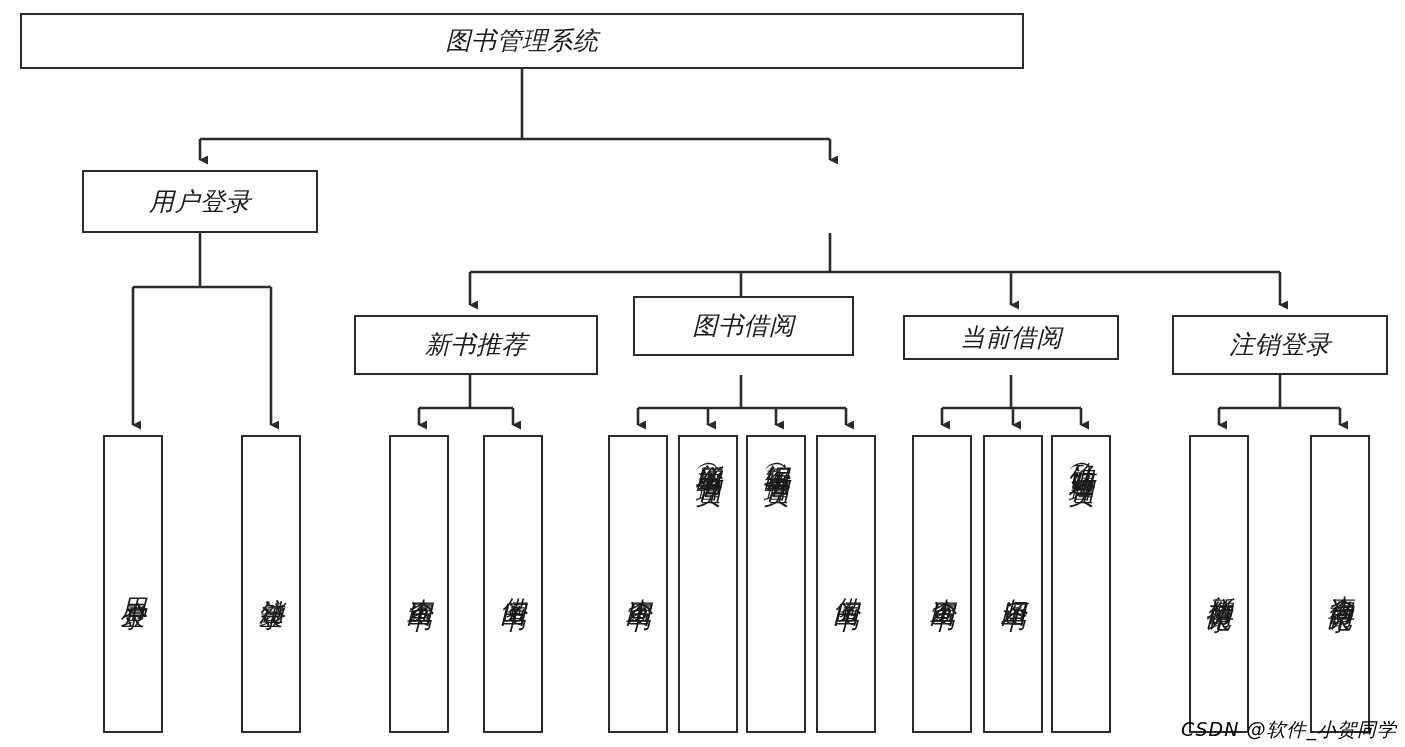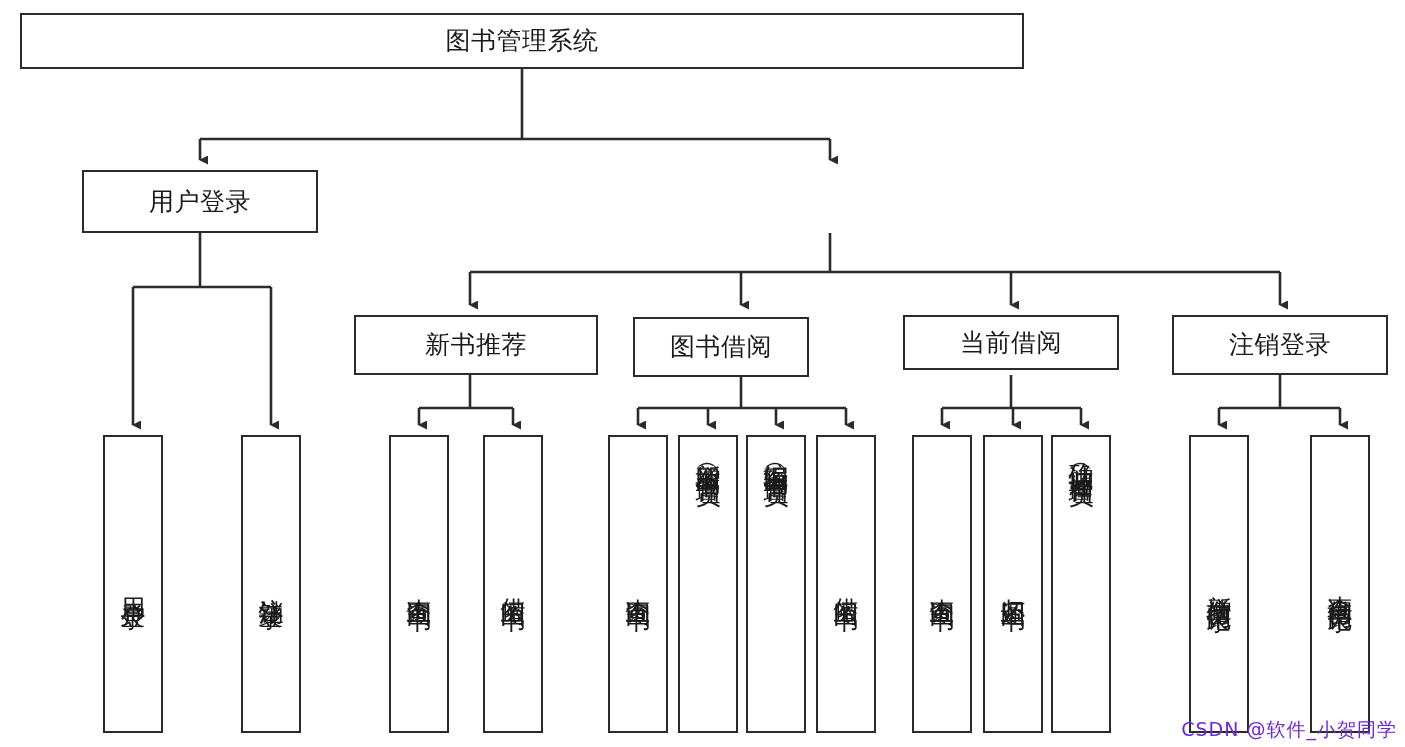--- a/index.html
+++ b/index.html
@@ -13,20 +13,21 @@
 
   .node{
     position:absolute;
     box-sizing:border-box;
     background:#ffffff;
     border:2.5px solid #2b2b2b;
     display:flex;
     align-items:center;
     justify-content:center;
     color:#1a1a1a;
+    font-style:italic;
   }
   .node-label{
     display:block;
     text-align:center;
     letter-spacing:0.5px;
     line-height:1.18;
     white-space:nowrap;
   }
   .node.horiz .node-label{font-size:25px;}
   .node.vert{
@@ -42,24 +43,25 @@
     line-height:1;
     white-space:nowrap;
   }
   .node.vert.toptext{align-items:flex-start;}
 
   #watermark{
     position:absolute;
     right:8px;
     bottom:4px;
     font-size:19px;
-    color:#6d28d9;
+    color:#000000;
     letter-spacing:1px;
     user-select:none;
     white-space:nowrap;
+    font-style:italic;
   }
 </style>
 </head>
 <body>
 
 <div id="diagram-root">
 
   <svg id="wires" viewBox="0 0 1405 747" xmlns="http://www.w3.org/2000/svg">
     <defs>
       <marker id="arrowhead" markerWidth="9" markerHeight="9" refX="4.5" refY="8" orient="auto" markerUnits="userSpaceOnUse">
@@ -114,24 +116,24 @@
     <span class="node-label">图书管理系统</span>
   </div>
 
   <div class="node horiz" id="node-l2-0" style="left: 82px; top: 170px; width: 236px; height: 63px;">
     <span class="node-label">用户登录</span>
   </div>
 
   <div class="node horiz" id="node-l3-0" style="left: 354px; top: 315px; width: 244px; height: 60px;">
     <span class="node-label">新书推荐</span>
   </div>
-  <div class="node horiz" id="node-l3-1" style="left: 633px; top: 317px; width: 176px; height: 60px;">
+  <div class="node horiz" id="node-l3-1" style="left: 633px; top: 296px; width: 221px; height: 60px;">
     <span class="node-label">图书借阅</span>
   </div>
-  <div class="node horiz" id="node-l3-2" style="left: 903px; top: 315px; width: 216px; height: 55px;">
+  <div class="node horiz" id="node-l3-2" style="left: 903px; top: 315px; width: 216px; height: 45px;">
     <span class="node-label">当前借阅</span>
   </div>
   <div class="node horiz" id="node-l3-3" style="left: 1172px; top: 315px; width: 216px; height: 60px;">
     <span class="node-label">注销登录</span>
   </div>
 
   <div class="node vert" id="node-leaf-0" style="left: 103px; top: 435px; width: 60px; height: 298px;">
     <span class="node-label">用户登录</span>
   </div>
   <div class="node vert" id="node-leaf-1" style="left: 241px; top: 435px; width: 60px; height: 298px;">

